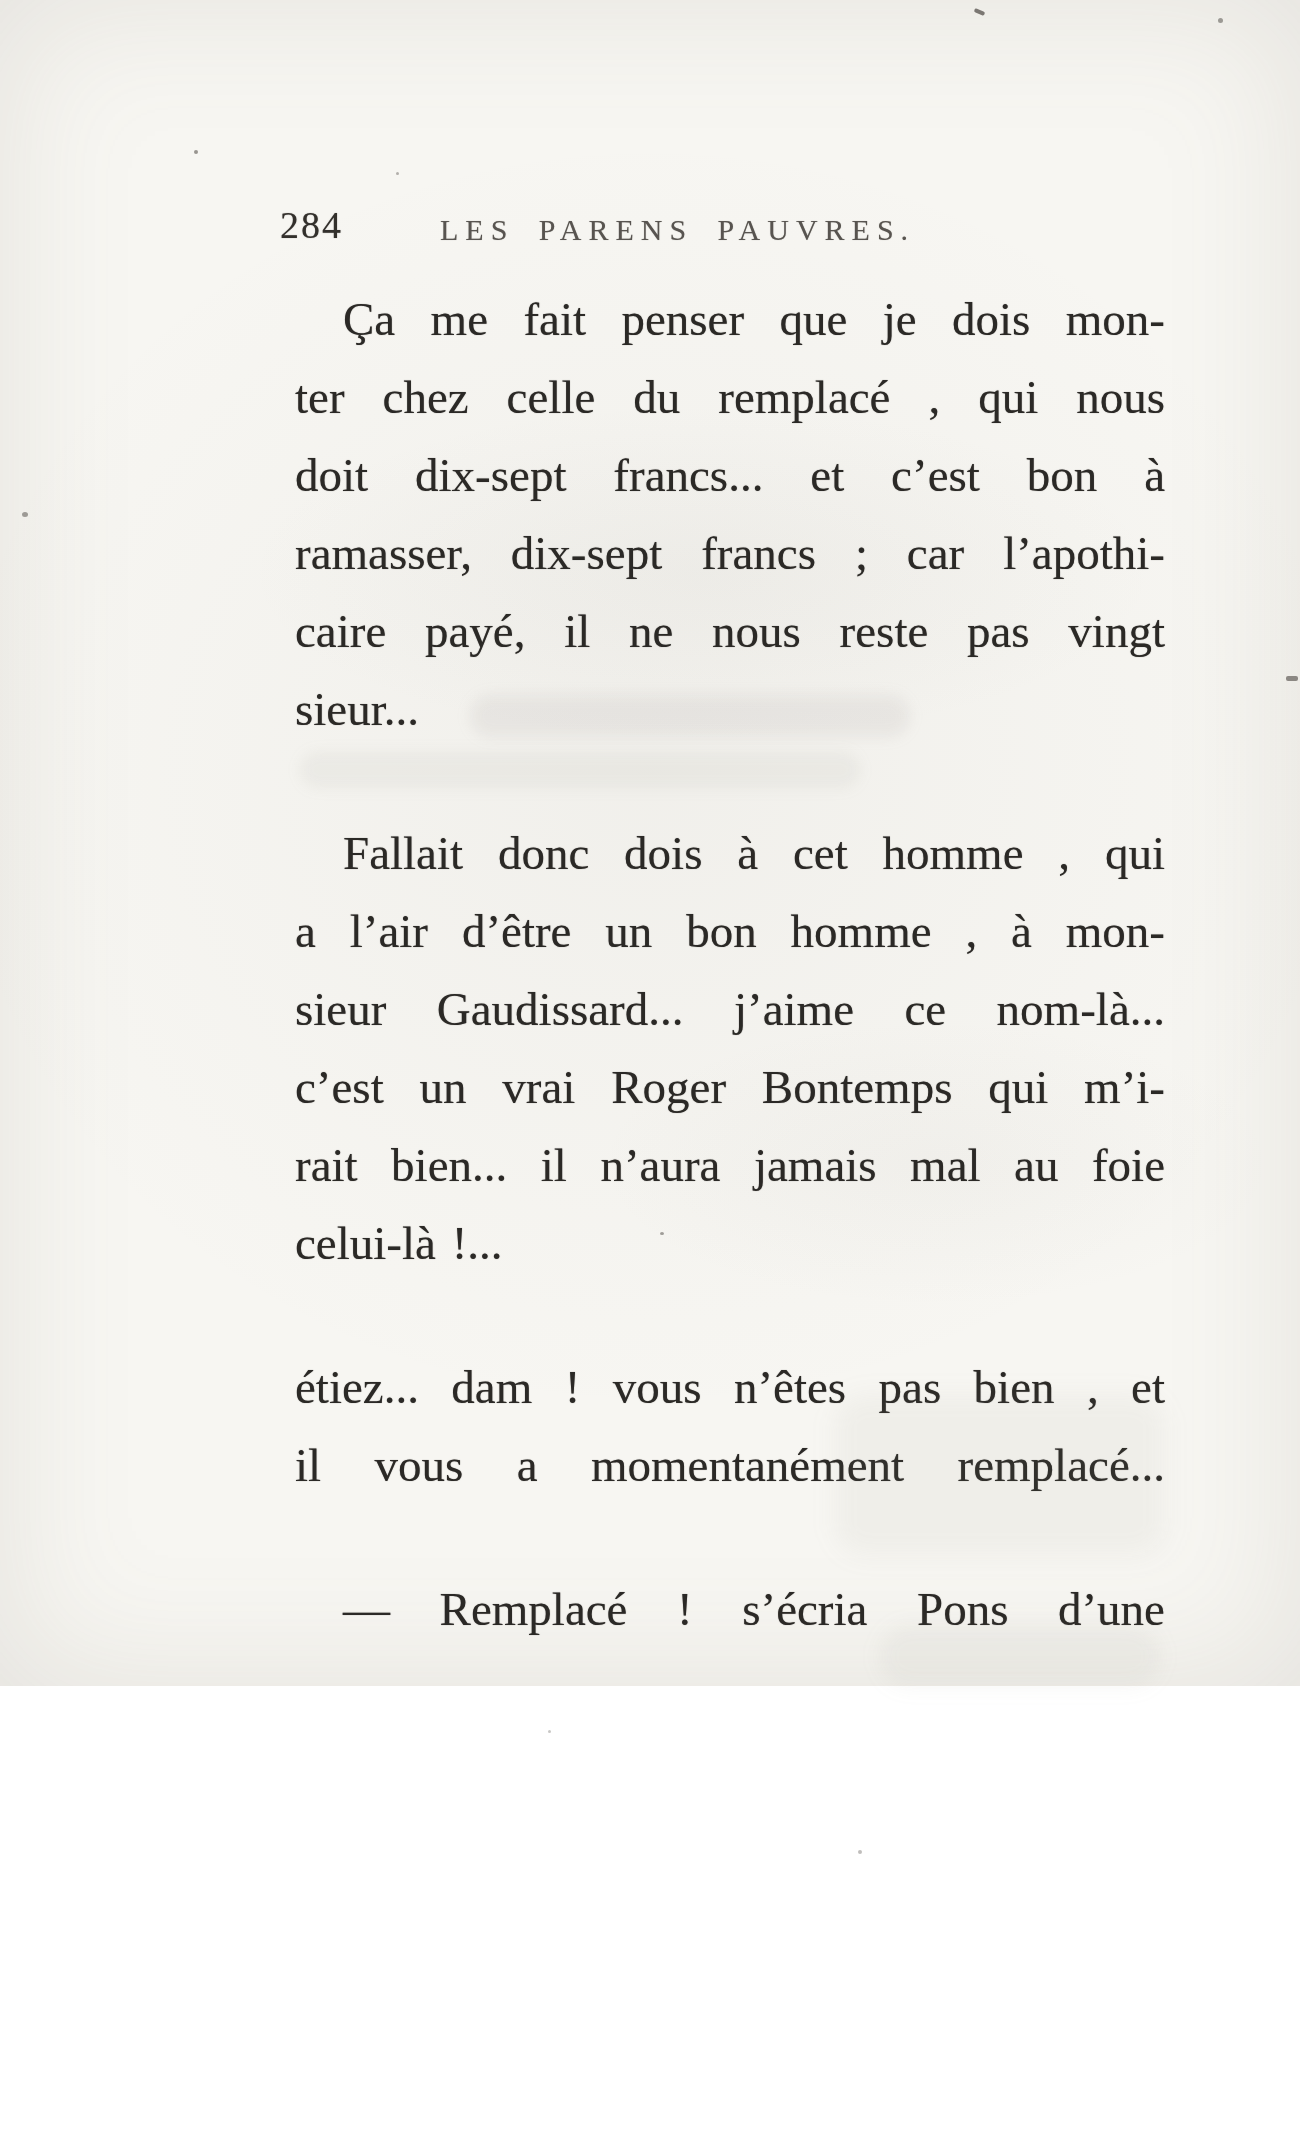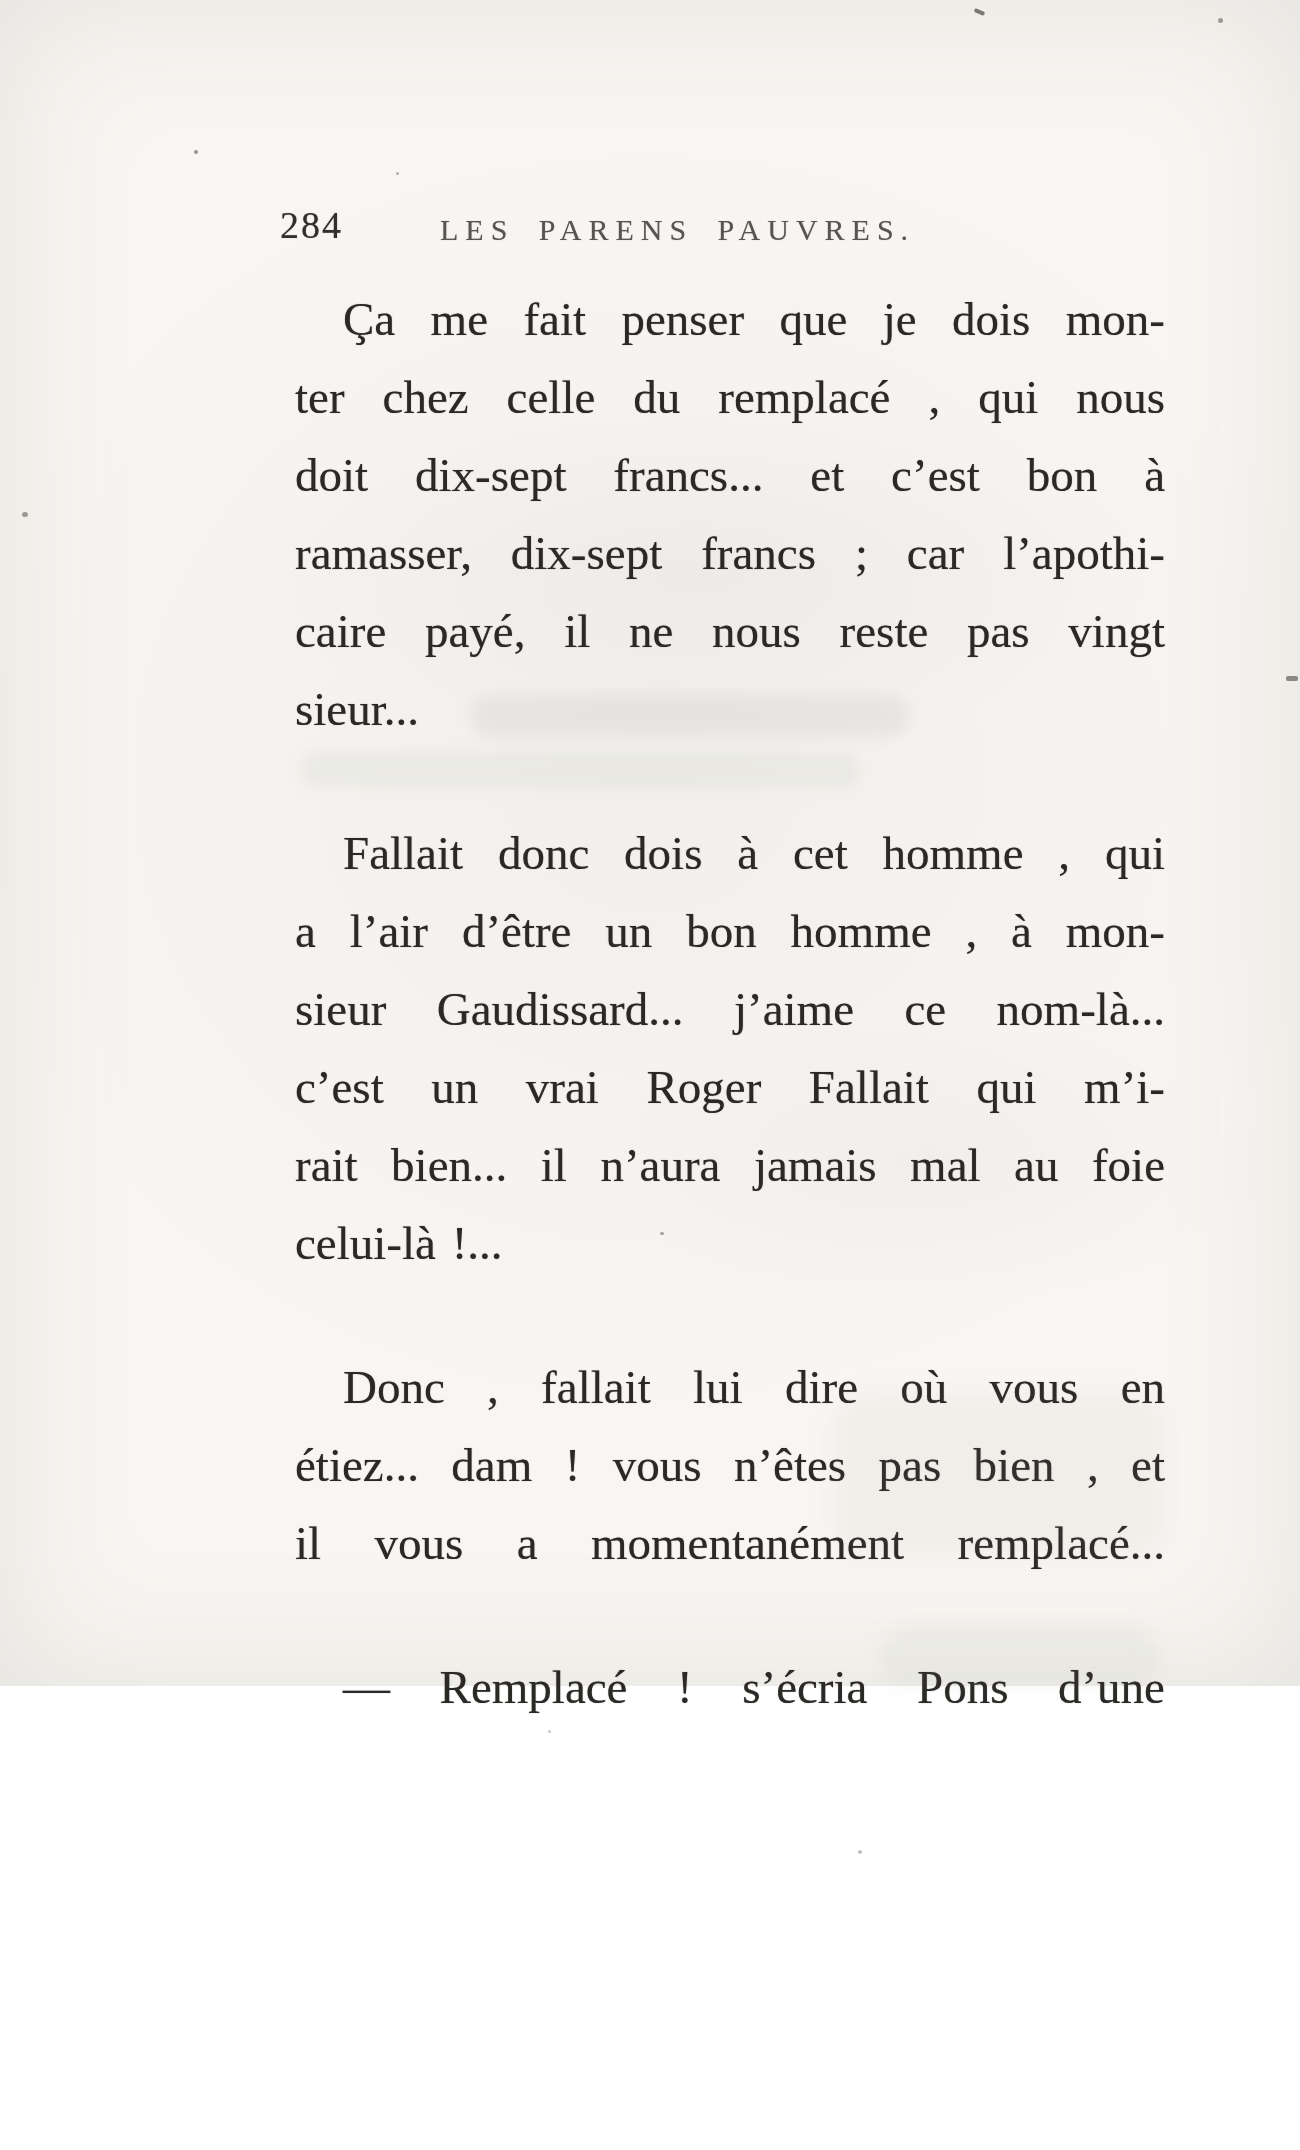--- a/index.html
+++ b/index.html
@@ -108,26 +108,25 @@
         <div class="line">ter chez celle du remplacé , qui nous</div>
         <div class="line">doit dix-sept francs... et c’est bon à</div>
         <div class="line">ramasser, dix-sept francs ; car l’apothi-</div>
         <div class="line">caire payé, il ne nous reste pas vingt</div>
         <div class="line lastline">sieur...</div>
       </div>
       <div class="para">
         <div class="line firstline">Fallait donc dois à cet homme , qui</div>
         <div class="line">a l’air d’être un bon homme , à mon-</div>
         <div class="line">sieur Gaudissard... j’aime ce nom-là...</div>
-        <div class="line">c’est un vrai Roger Fallait qui m’i-</div>
+        <div class="line">c’est un vrai Roger Bontemps qui m’i-</div>
         <div class="line">rait bien... il n’aura jamais mal au foie</div>
         <div class="line lastline">celui-là !...</div>
       </div>
       <div class="para">
-        <div class="line firstline">Donc , fallait lui dire où vous en</div>
         <div class="line">étiez... dam ! vous n’êtes pas bien , et</div>
         <div class="line">il vous a momentanément remplacé...</div>
       </div>
       <div class="para">
         <div class="line firstline">— Remplacé ! s’écria Pons d’une</div>
       </div>
     </div>
 
   <div class="smudge s1"></div>
   <div class="smudge s2"></div>

